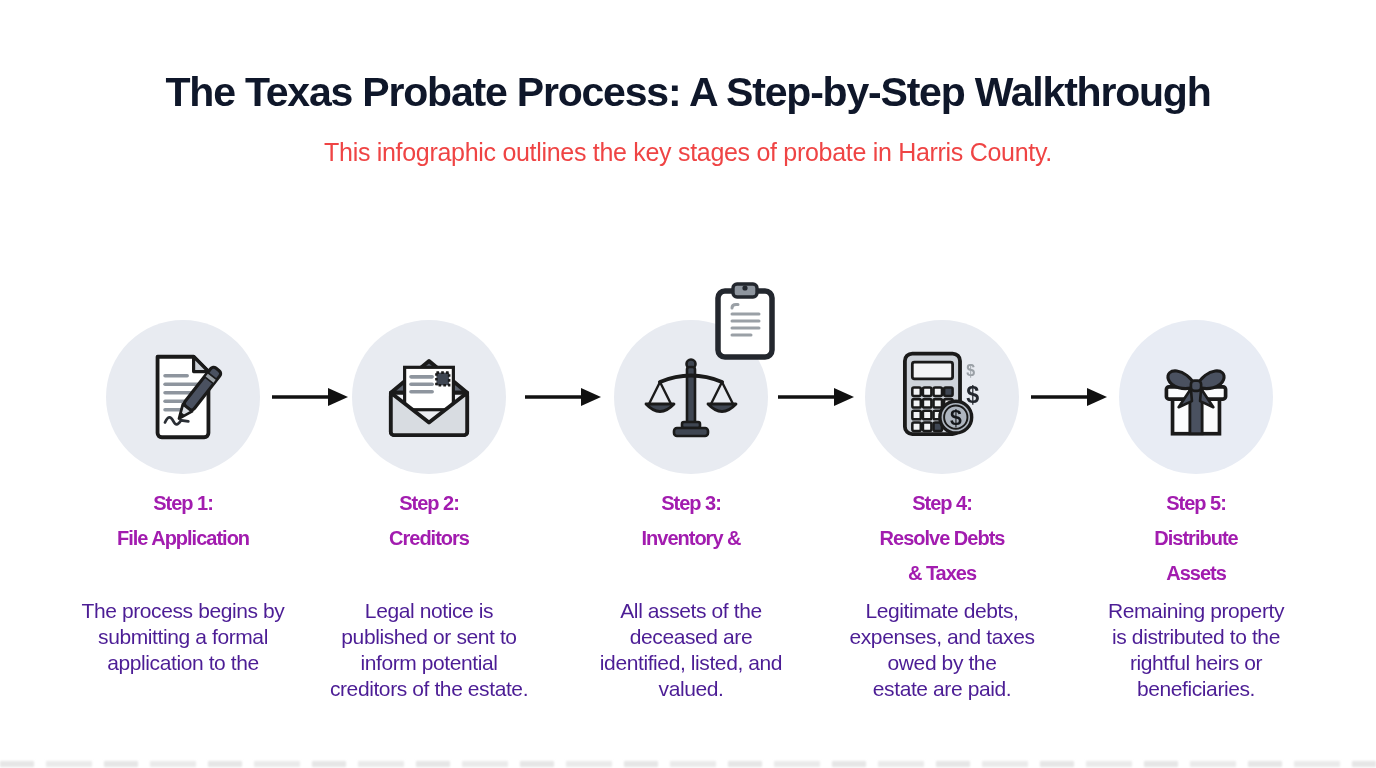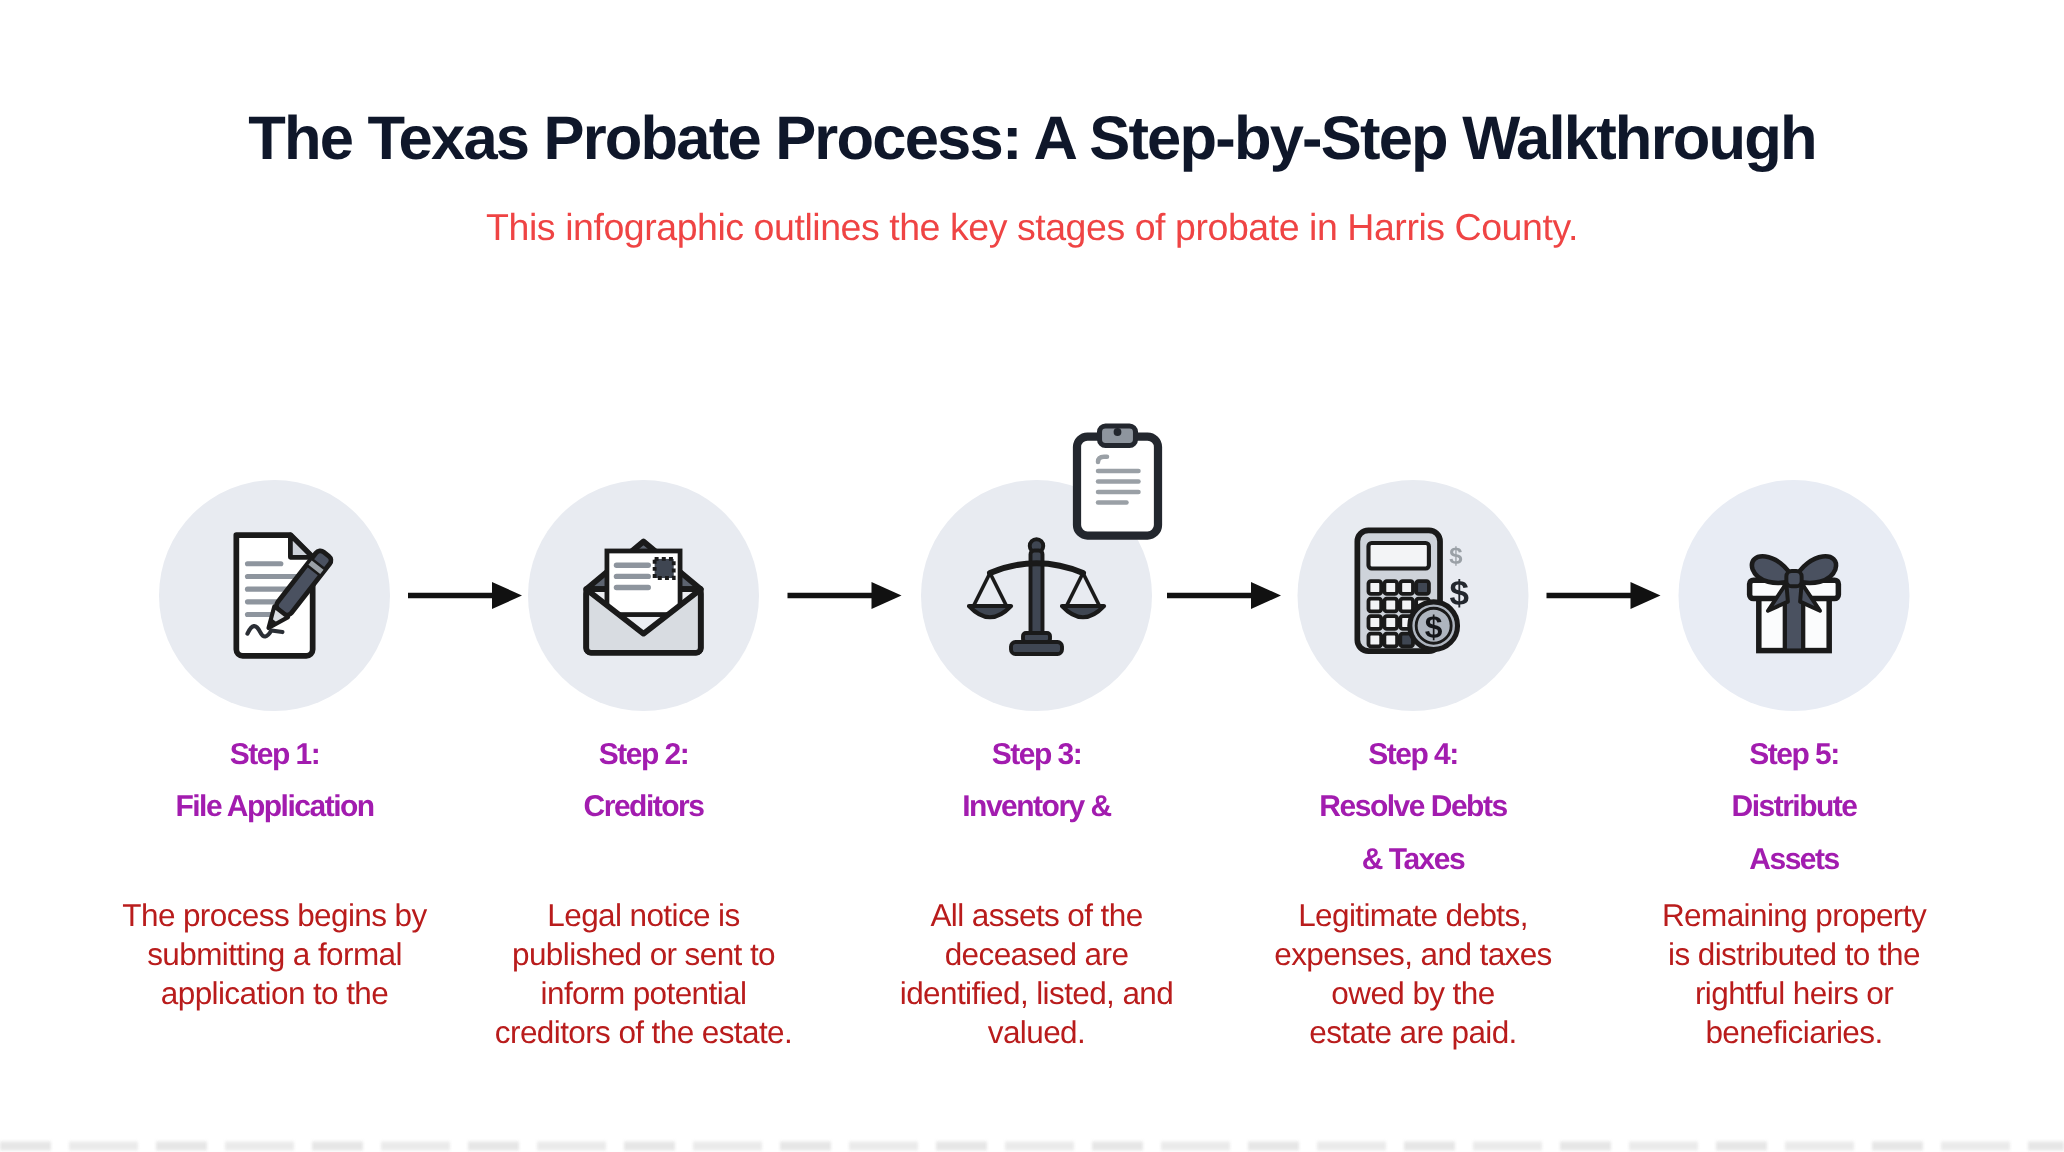--- a/index.html
+++ b/index.html
@@ -21,21 +21,21 @@
     margin:0 auto;display:flex;align-items:center;justify-content:center;
   }
   .icon-circle svg{display:block;}
   .step-title{margin-top:12px;height:112px;}
   .step-title-line{
     font-size:20px;font-weight:bold;line-height:35px;letter-spacing:-1px;
     white-space:nowrap;color:#a21caf;
   }
   .step-desc{margin-top:0;}
   .step-desc-line{
-    font-size:21px;line-height:26px;letter-spacing:-0.4px;white-space:nowrap;color:#b91c1c;
+    font-size:21px;line-height:26px;letter-spacing:-0.4px;white-space:nowrap;color:#4c1d95;
   }
   .arrow{position:absolute;top:385px;width:80px;height:24px;}
   .clipboard{position:absolute;left:714px;top:281px;width:62px;height:80px;z-index:5;}
   .bottom-strip{
     position:absolute;left:0;bottom:1px;width:100%;height:6px;opacity:0.55;
     background:repeating-linear-gradient(90deg,
       #d2d2d2 0 34px, rgba(0,0,0,0) 34px 46px,
       #dadada 46px 92px, rgba(0,0,0,0) 92px 104px);
     filter:blur(1.2px);
   }

